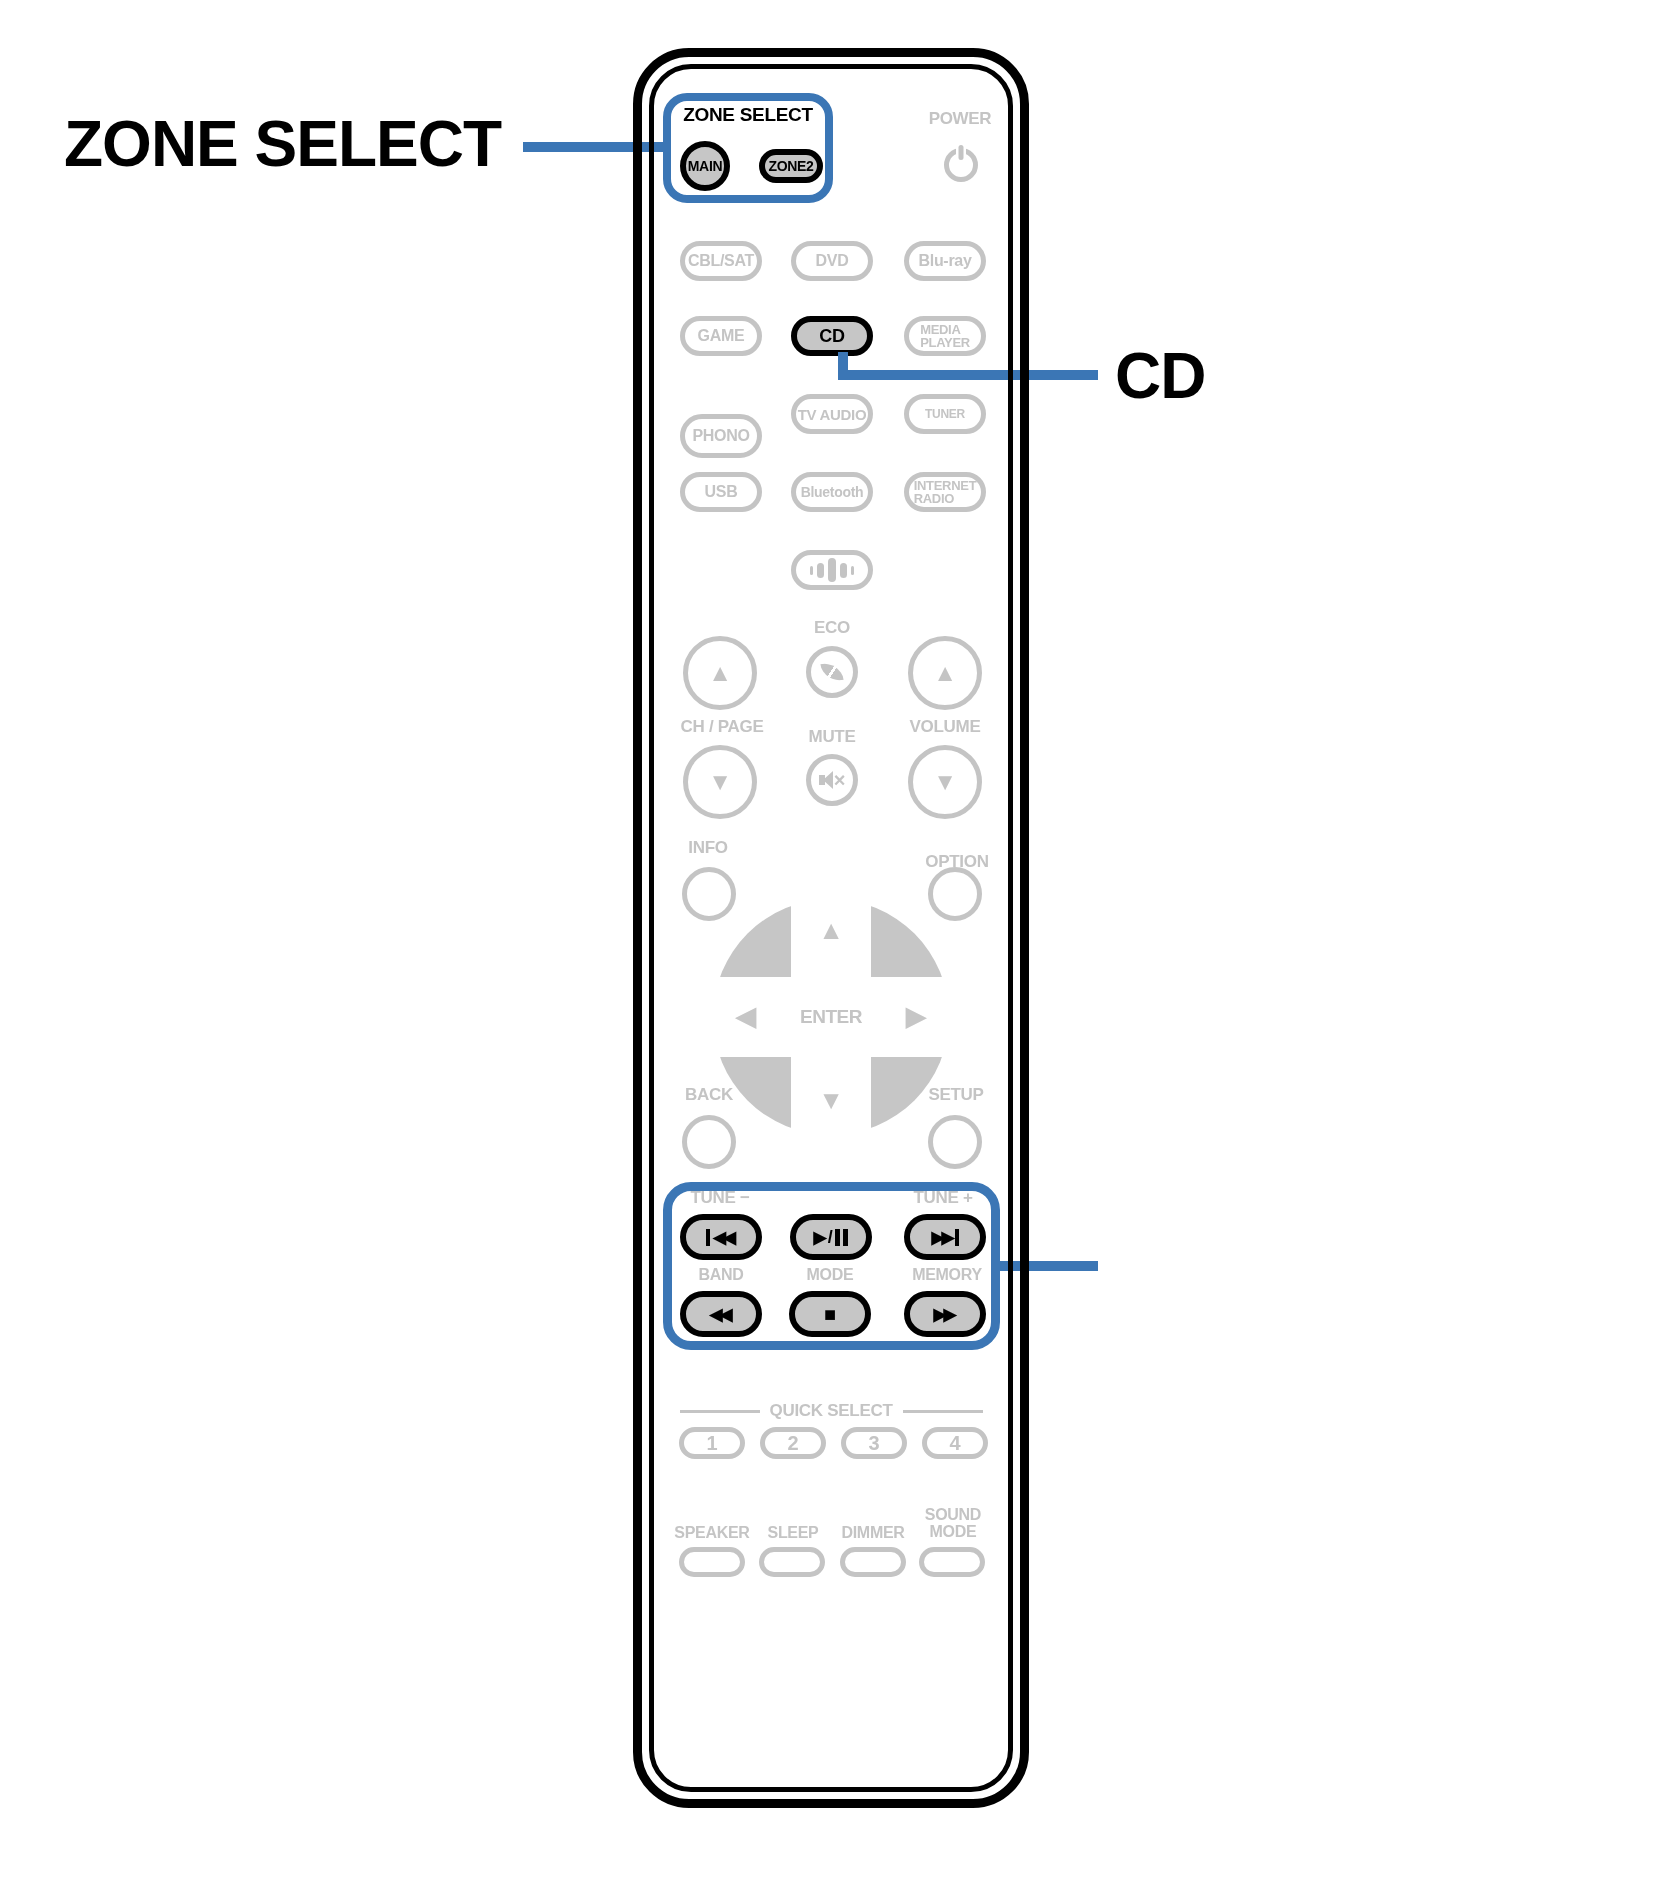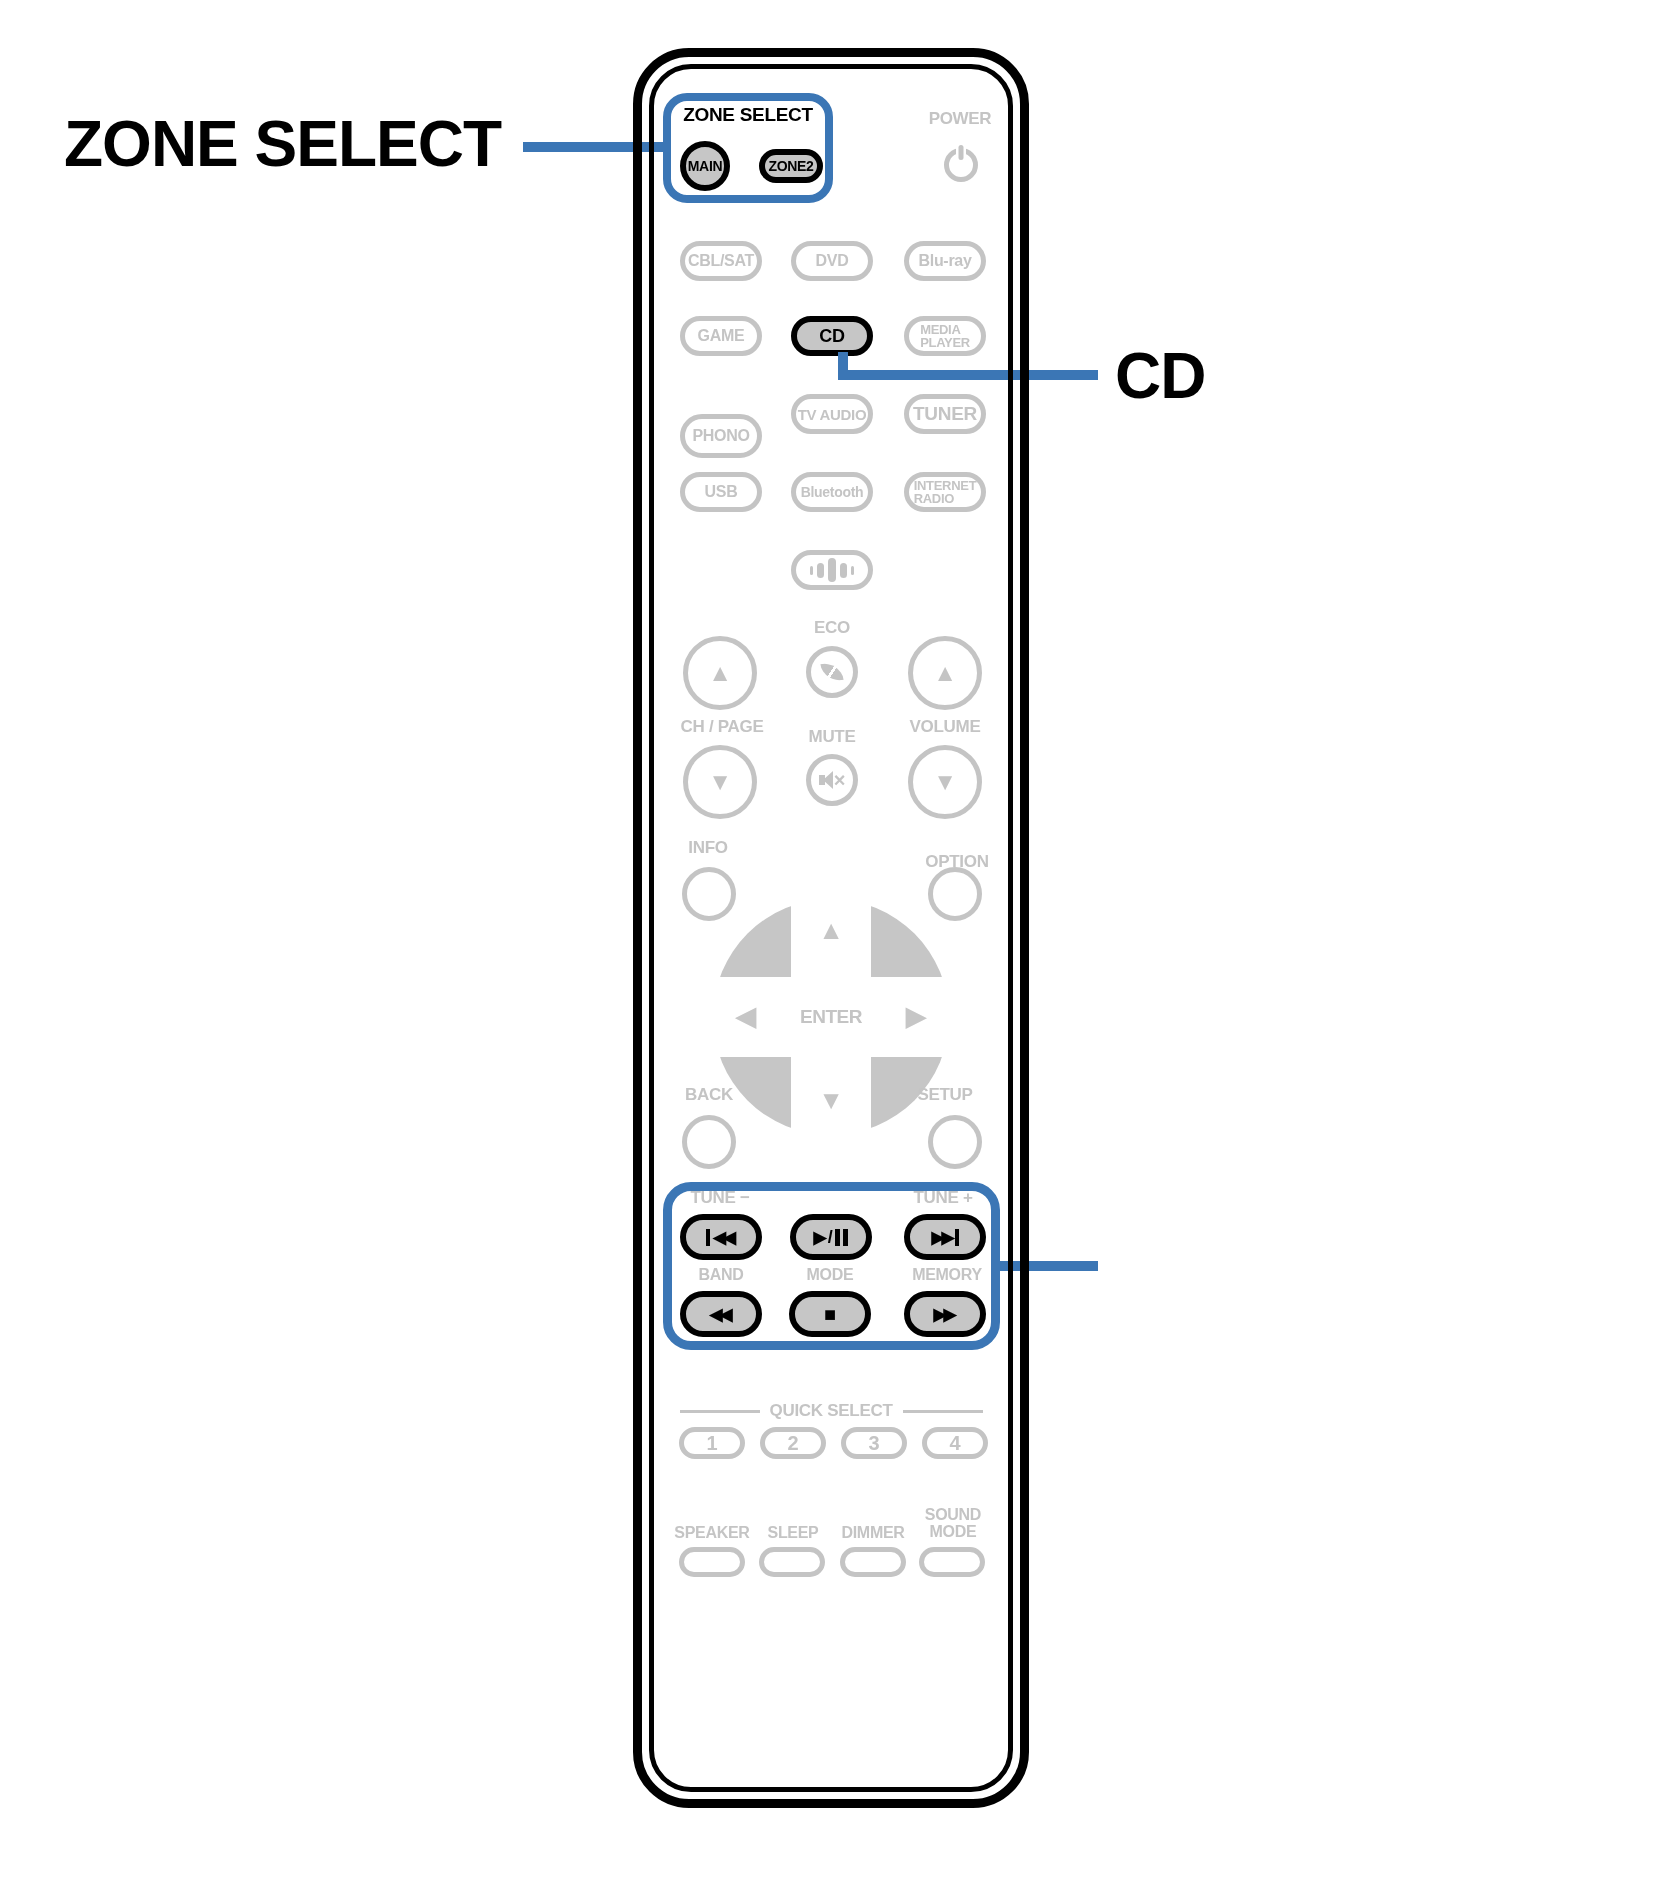--- a/index.html
+++ b/index.html
@@ -93,21 +93,21 @@
     <div class="abs pill" style="left:271px;top:193px;width:82px;height:40px;font-size:16px;">Blu-ray</div>
 
     <div class="abs pill" style="left:47px;top:268px;width:82px;height:40px;font-size:16px;">GAME</div>
     <div class="abs pill dark" style="left:158px;top:268px;width:82px;height:40px;font-size:18px;">CD</div>
     <div class="abs pill" style="left:271px;top:268px;width:82px;height:40px;">
       <span class="two"><span>MEDIA</span><br><span>PLAYER</span></span>
     </div>
 
     <div class="abs pill" style="left:47px;top:366px;width:82px;height:44px;font-size:16px;">PHONO</div>
     <div class="abs pill" style="left:158px;top:346px;width:82px;height:40px;font-size:15px;">TV AUDIO</div>
-    <div class="abs pill" style="left:271px;top:346px;width:82px;height:40px;font-size:19px;">TUNER</div>
+    <div class="abs pill" style="left:271px;top:346px;width:82px;height:40px;font-size:12px;">TUNER</div>
 
     <div class="abs pill" style="left:47px;top:424px;width:82px;height:40px;font-size:16px;">USB</div>
     <div class="abs pill" style="left:158px;top:424px;width:82px;height:40px;font-size:14px;">Bluetooth</div>
     <div class="abs pill" style="left:271px;top:424px;width:82px;height:40px;">
       <span class="two"><span>INTERNET</span><br><span>RADIO</span></span>
     </div>
 
     <div class="abs pill" style="left:158px;top:502px;width:82px;height:40px;">
       <span class="sbars">
         <i class="sb sb1"></i>
@@ -149,21 +149,21 @@
       <div class="dp-cut v"></div>
       <div class="dp-cut h"></div>
       <div class="dp-arrow" style="left:78px;top:18px;width:80px;">▲</div>
       <div class="dp-arrow" style="left:78px;top:188px;width:80px;">▼</div>
       <div class="dp-arrow" style="left:13px;top:104px;width:40px;">◀</div>
       <div class="dp-arrow" style="left:183px;top:104px;width:40px;">▶</div>
       <div class="dp-center">ENTER</div>
     </div>
 
     <div class="abs lbl" style="left:16px;top:1038px;width:120px;">BACK</div>
-    <div class="abs lbl" style="left:252px;top:1038px;width:120px;">SETUP</div>
+    <div class="abs lbl" style="left:263px;top:1038px;width:120px;">SETUP</div>
     <div class="abs pill circ" style="left:49px;top:1067px;width:54px;height:54px;"></div>
     <div class="abs pill circ" style="left:295px;top:1067px;width:54px;height:54px;"></div>
 
     <div class="abs blue-box" style="left:30px;top:1134px;width:337px;height:168px;"></div>
     <div class="abs lbl" style="left:27px;top:1141px;width:120px;">TUNE −</div>
     <div class="abs lbl" style="left:250px;top:1141px;width:120px;">TUNE +</div>
 
     <div class="abs pill dark" style="left:47px;top:1166px;width:82px;height:46px;">
       <span class="mutewrap">
           <i class="tbar"></i>

